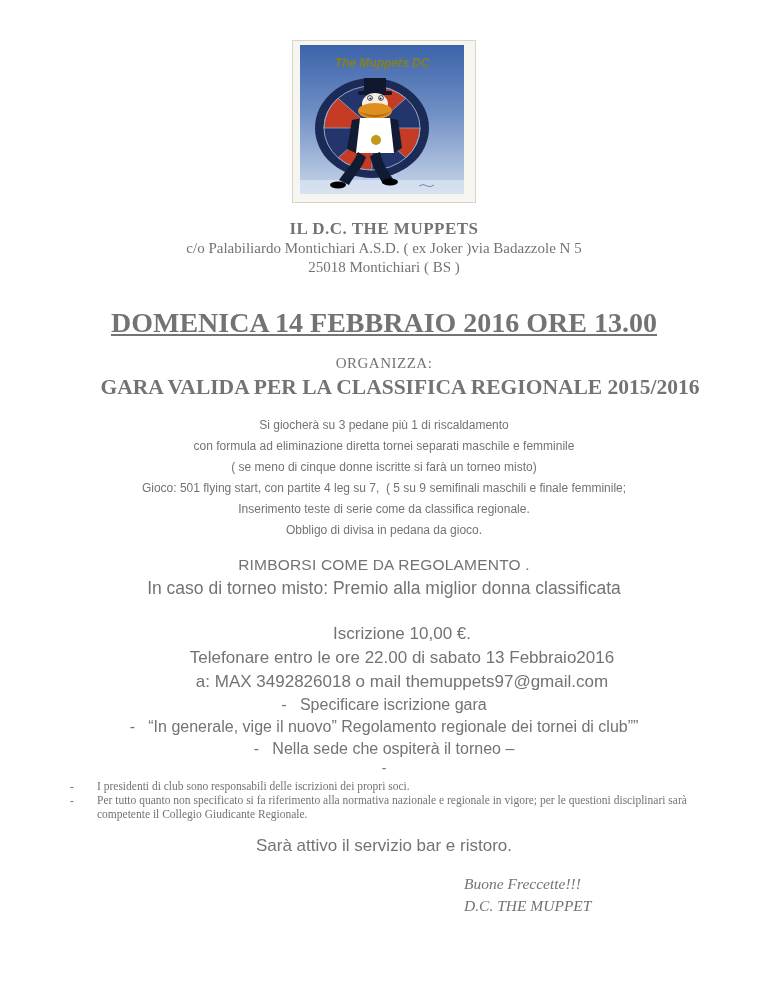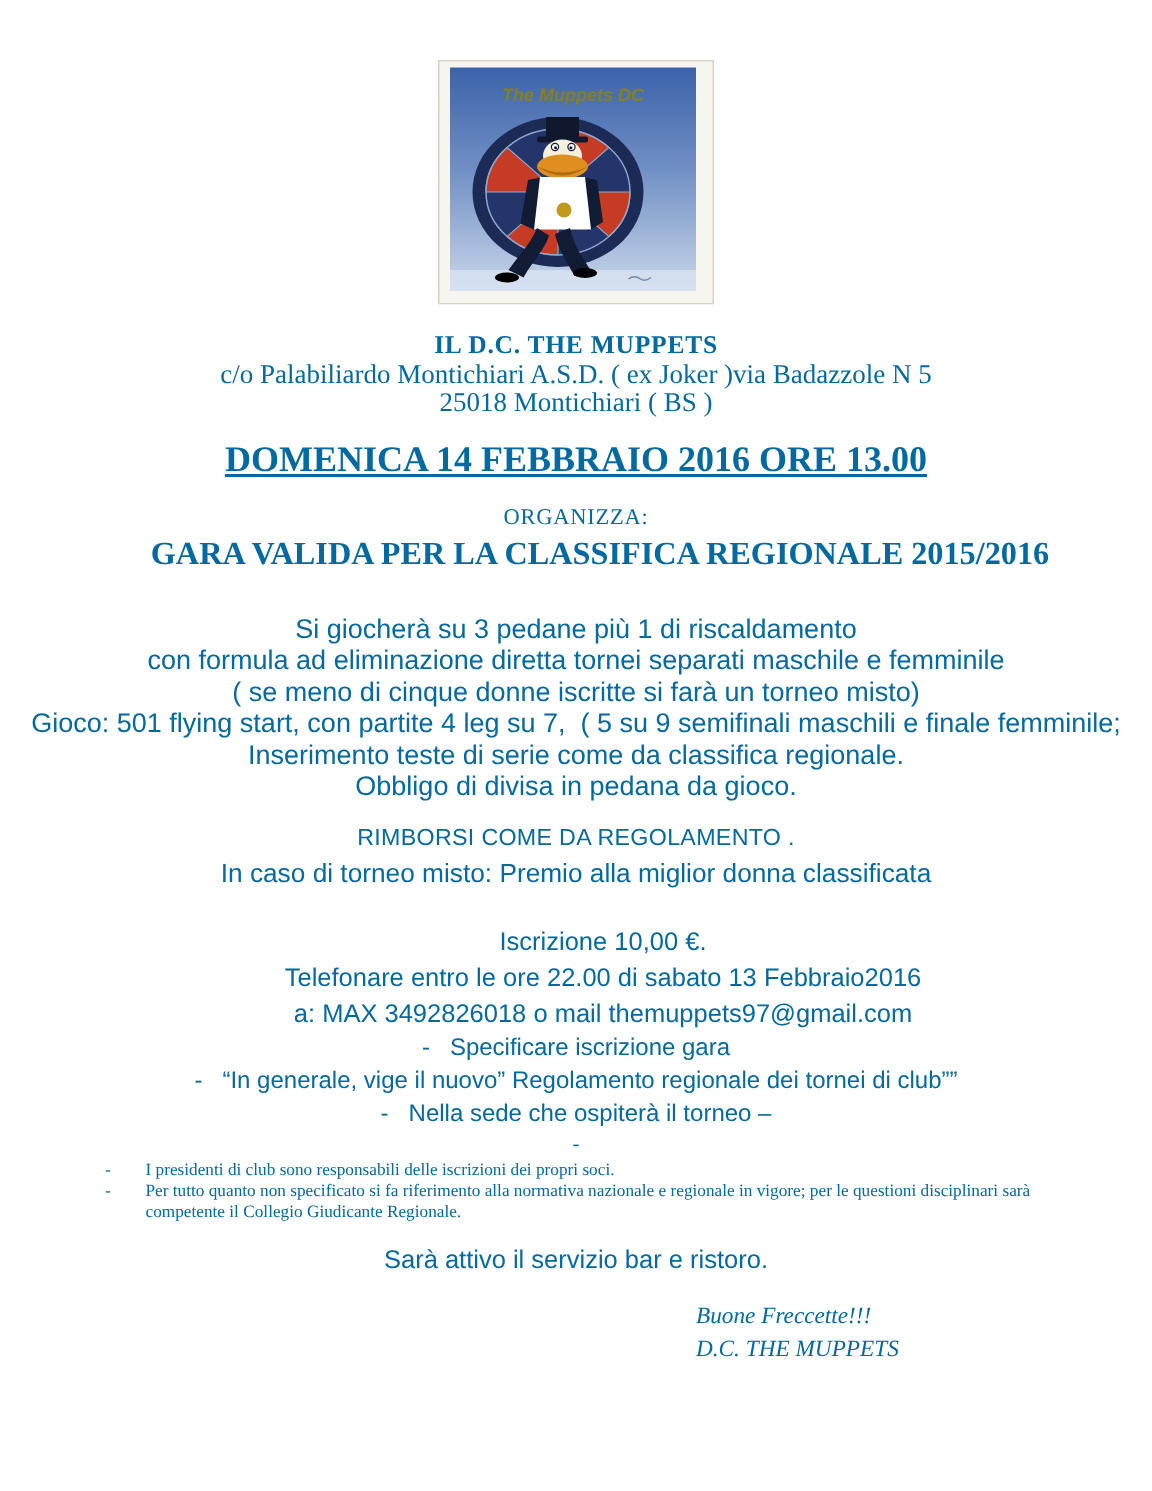--- a/index.html
+++ b/index.html
@@ -1,34 +1,34 @@
 <!DOCTYPE html>
 <html><head>
 <meta charset="utf-8">
 <style>
   html,body { margin:0; padding:0; background:#ffffff; }
   .page {
     position:relative; width:768px; height:994px; margin:0 auto;
-    background:#ffffff; overflow:hidden; text-align:center; color:#0369a1;
+    background:#ffffff; overflow:hidden; text-align:center; color:#737373;
     font-family:"Liberation Serif","DejaVu Serif",serif;
   }
   .serif { font-family:"Liberation Serif","DejaVu Serif",serif; }
   .comic { font-family:"Liberation Sans","DejaVu Sans",sans-serif; }
 
   .logo-wrap { padding-top:40px; }
   .logo-frame { display:inline-block; line-height:0; }
 
   .club-title   { margin-top:12px; font-size:17px; font-weight:700; letter-spacing:0.5px; }
-  .addr         { font-size:18px; line-height:19px; }
-  .date-heading { margin-top:16px; font-size:24px; font-weight:700; text-decoration:underline; }
+  .addr         { font-size:15px; line-height:19px; }
+  .date-heading { margin-top:30px; font-size:28px; font-weight:700; text-decoration:underline; }
   .organizza    { margin-top:16px; font-size:15px; letter-spacing:0.5px; }
   .main-title   { margin-top:3px; font-size:21.5px; font-weight:700;padding-left:32px; }
   .subtitle     { font-size:15.5px; font-weight:700; letter-spacing:0.3px; }
 
-  .rules        { margin-top:27px; font-size:18px; line-height:21px; }
+  .rules        { margin-top:15px; font-size:12px; line-height:21px; }
   .rules div    { white-space:pre-wrap; }
 
   .rimborsi     { margin-top:15px; font-size:15.5px; letter-spacing:0.2px; }
   .prize        { margin-top:4px; font-size:17.5px; }
 
   .iscr         { margin-top:23px; }
   .iscr-line    { font-size:17px; line-height:24px;padding-left:36px; }
   .note-line    { font-size:16px; line-height:22px; white-space:pre-wrap; }
   .dash-solo    { font-size:14px; line-height:16px; }
 
@@ -137,16 +137,16 @@
     <div class="fp-row">
       <span class="fp-dash">-</span>
       <div class="fp-text">Per tutto quanto non specificato si fa riferimento alla normativa nazionale e regionale in vigore; per le questioni disciplinari sarà competente il Collegio Giudicante Regionale.</div>
     </div>
   </div>
 
   <div class="bar-line comic">Sarà attivo il servizio bar e ristoro.</div>
 
   <div class="signoff serif">
     <div>Buone Freccette!!!</div>
-    <div>D.C. THE MUPPETS</div>
+    <div>D.C. THE MUPPET</div>
   </div>
 
 </div>
 
 </body></html>

